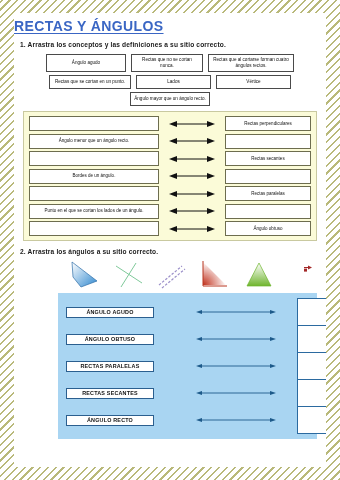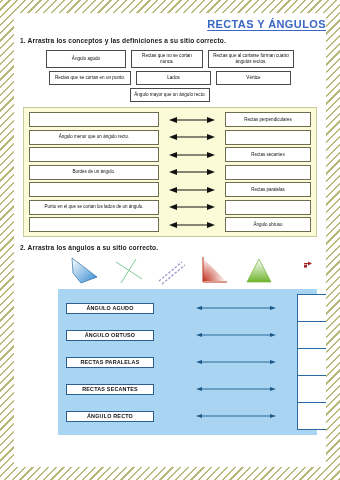--- a/index.html
+++ b/index.html
@@ -29,23 +29,23 @@
     left: 14px; top: 13px; right: 14px; bottom: 13px;
     background: #ffffff;
   }
   .content {
     position: absolute;
     left: 14px; top: 13px; right: 14px; bottom: 13px;
     overflow: hidden;
   }
 
   .title {
-    text-align: right;
+    text-align: left;
     color: #3a66c4;
-    font-size: 11px;
+    font-size: 14px;
     font-weight: bold;
     letter-spacing: .4px;
     padding-top: 5px;
     text-decoration: underline;
     text-underline-offset: 1.5px;
   }
 
   .instr {
     font-size: 6.6px;
     color: #1a1a1a;

